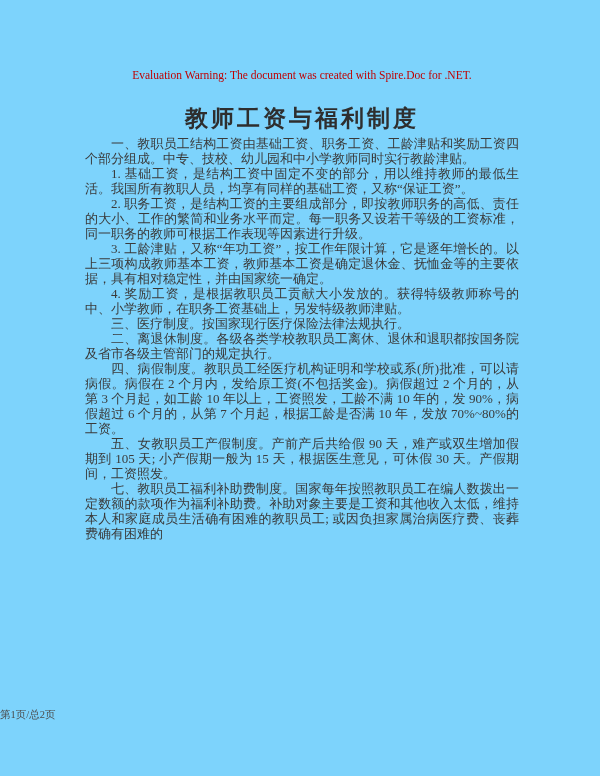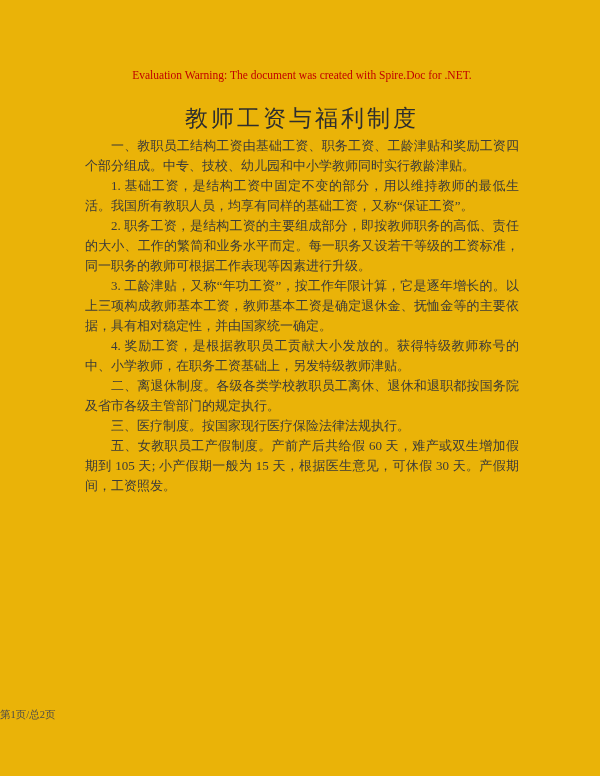--- a/index.html
+++ b/index.html
@@ -4,21 +4,21 @@
 <style>
   html, body {
     margin: 0;
     padding: 0;
     background: #ffffff;
   }
   .page {
     position: relative;
     width: 600px;
     height: 776px;
-    background: #eab308;
+    background: #7dd3fc;
     overflow: hidden;
     font-family: "Liberation Serif", "DejaVu Serif", serif;
   }
   .warning {
     position: absolute;
     top: 68px;
     left: 83px;
     width: 438px;
     text-align: center;
     font-size: 11.5px;
@@ -26,31 +26,31 @@
     color: #c00000;
     font-family: "Liberation Serif", "DejaVu Serif", serif;
   }
   .doc-title {
     position: absolute;
     top: 88px;
     left: 83px;
     width: 438px;
     text-align: center;
     font-size: 23px;
-    font-weight: 400;
+    font-weight: 700;
     letter-spacing: 3px;
     color: #2e2e2e;
   }
   .content {
     position: absolute;
     top: 136px;
     left: 85px;
     width: 434px;
     font-size: 13px;
-    line-height: 20px;
+    line-height: 15px;
     text-align: justify;
     color: #3a3a3a;
   }
   .content p {
     margin: 0;
     padding: 0;
     text-indent: 2em;
   }
   .footer {
     position: absolute;
@@ -69,19 +69,21 @@
   <div class="warning">Evaluation Warning: The document was created with Spire.Doc for .NET.</div>
 
   <h1 class="doc-title">教师工资与福利制度</h1>
 
   <div class="content">
       <p>一、教职员工结构工资由基础工资、职务工资、工龄津贴和奖励工资四个部分组成。中专、技校、幼儿园和中小学教师同时实行教龄津贴。</p>
       <p>1. 基础工资，是结构工资中固定不变的部分，用以维持教师的最低生活。我国所有教职人员，均享有同样的基础工资，又称“保证工资”。</p>
       <p>2. 职务工资，是结构工资的主要组成部分，即按教师职务的高低、责任的大小、工作的繁简和业务水平而定。每一职务又设若干等级的工资标准，同一职务的教师可根据工作表现等因素进行升级。</p>
       <p>3. 工龄津贴，又称“年功工资”，按工作年限计算，它是逐年增长的。以上三项构成教师基本工资，教师基本工资是确定退休金、抚恤金等的主要依据，具有相对稳定性，并由国家统一确定。</p>
       <p>4. 奖励工资，是根据教职员工贡献大小发放的。获得特级教师称号的中、小学教师，在职务工资基础上，另发特级教师津贴。</p>
+      <p>三、医疗制度。按国家现行医疗保险法律法规执行。</p>
       <p>二、离退休制度。各级各类学校教职员工离休、退休和退职都按国务院及省市各级主管部门的规定执行。</p>
-      <p>三、医疗制度。按国家现行医疗保险法律法规执行。</p>
-      <p>五、女教职员工产假制度。产前产后共给假 60 天，难产或双生增加假期到 105 天; 小产假期一般为 15 天，根据医生意见，可休假 30 天。产假期间，工资照发。</p>
+      <p>四、病假制度。教职员工经医疗机构证明和学校或系(所)批准，可以请病假。病假在 2 个月内，发给原工资(不包括奖金)。病假超过 2 个月的，从第 3 个月起，如工龄 10 年以上，工资照发，工龄不满 10 年的，发 90%，病假超过 6 个月的，从第 7 个月起，根据工龄是否满 10 年，发放 70%~80%的工资。</p>
+      <p>五、女教职员工产假制度。产前产后共给假 90 天，难产或双生增加假期到 105 天; 小产假期一般为 15 天，根据医生意见，可休假 30 天。产假期间，工资照发。</p>
+      <p>七、教职员工福利补助费制度。国家每年按照教职员工在编人数拨出一定数额的款项作为福利补助费。补助对象主要是工资和其他收入太低，维持本人和家庭成员生活确有困难的教职员工; 或因负担家属治病医疗费、丧葬费确有困难的</p>
     </div>
 
   <div class="footer">第1页/总2页</div>
 </div>
 
 </body></html>

